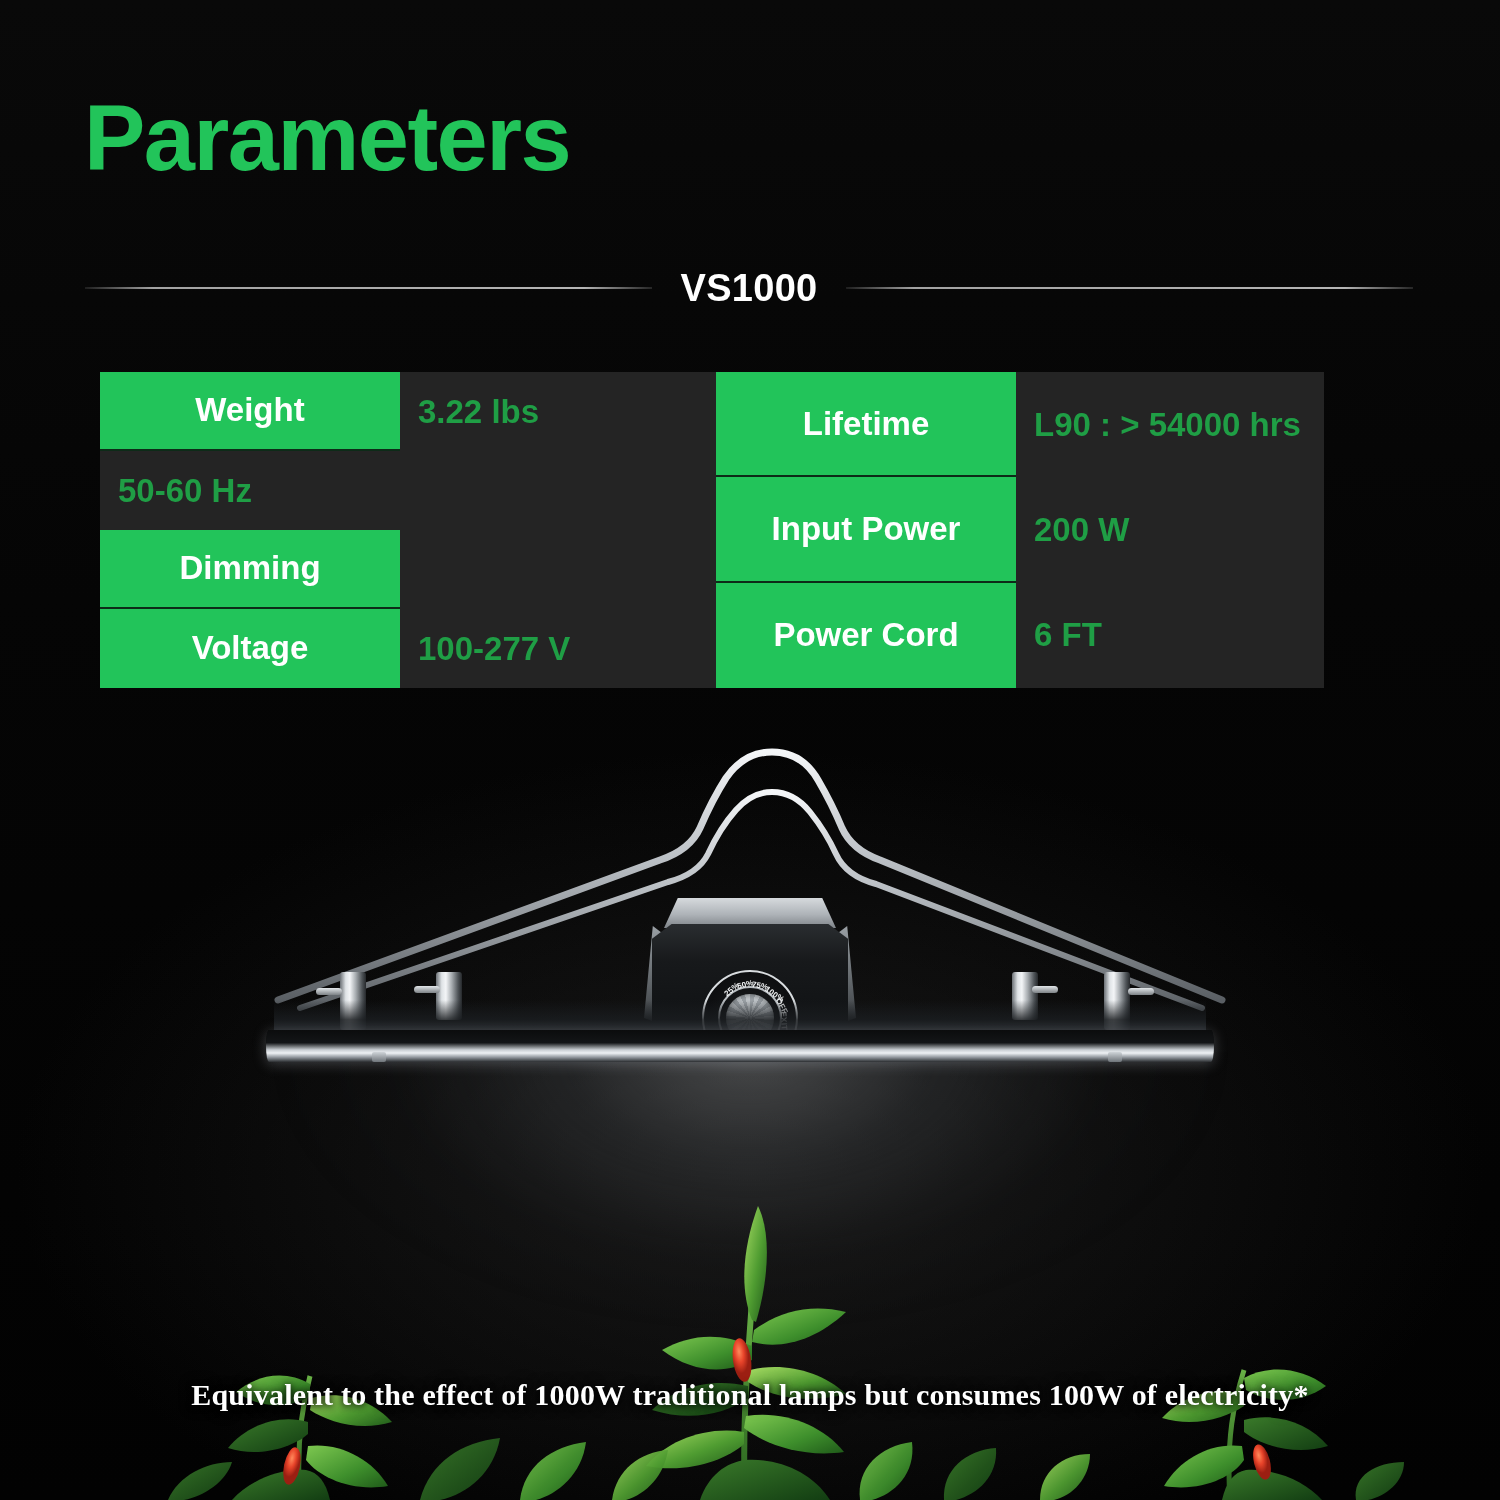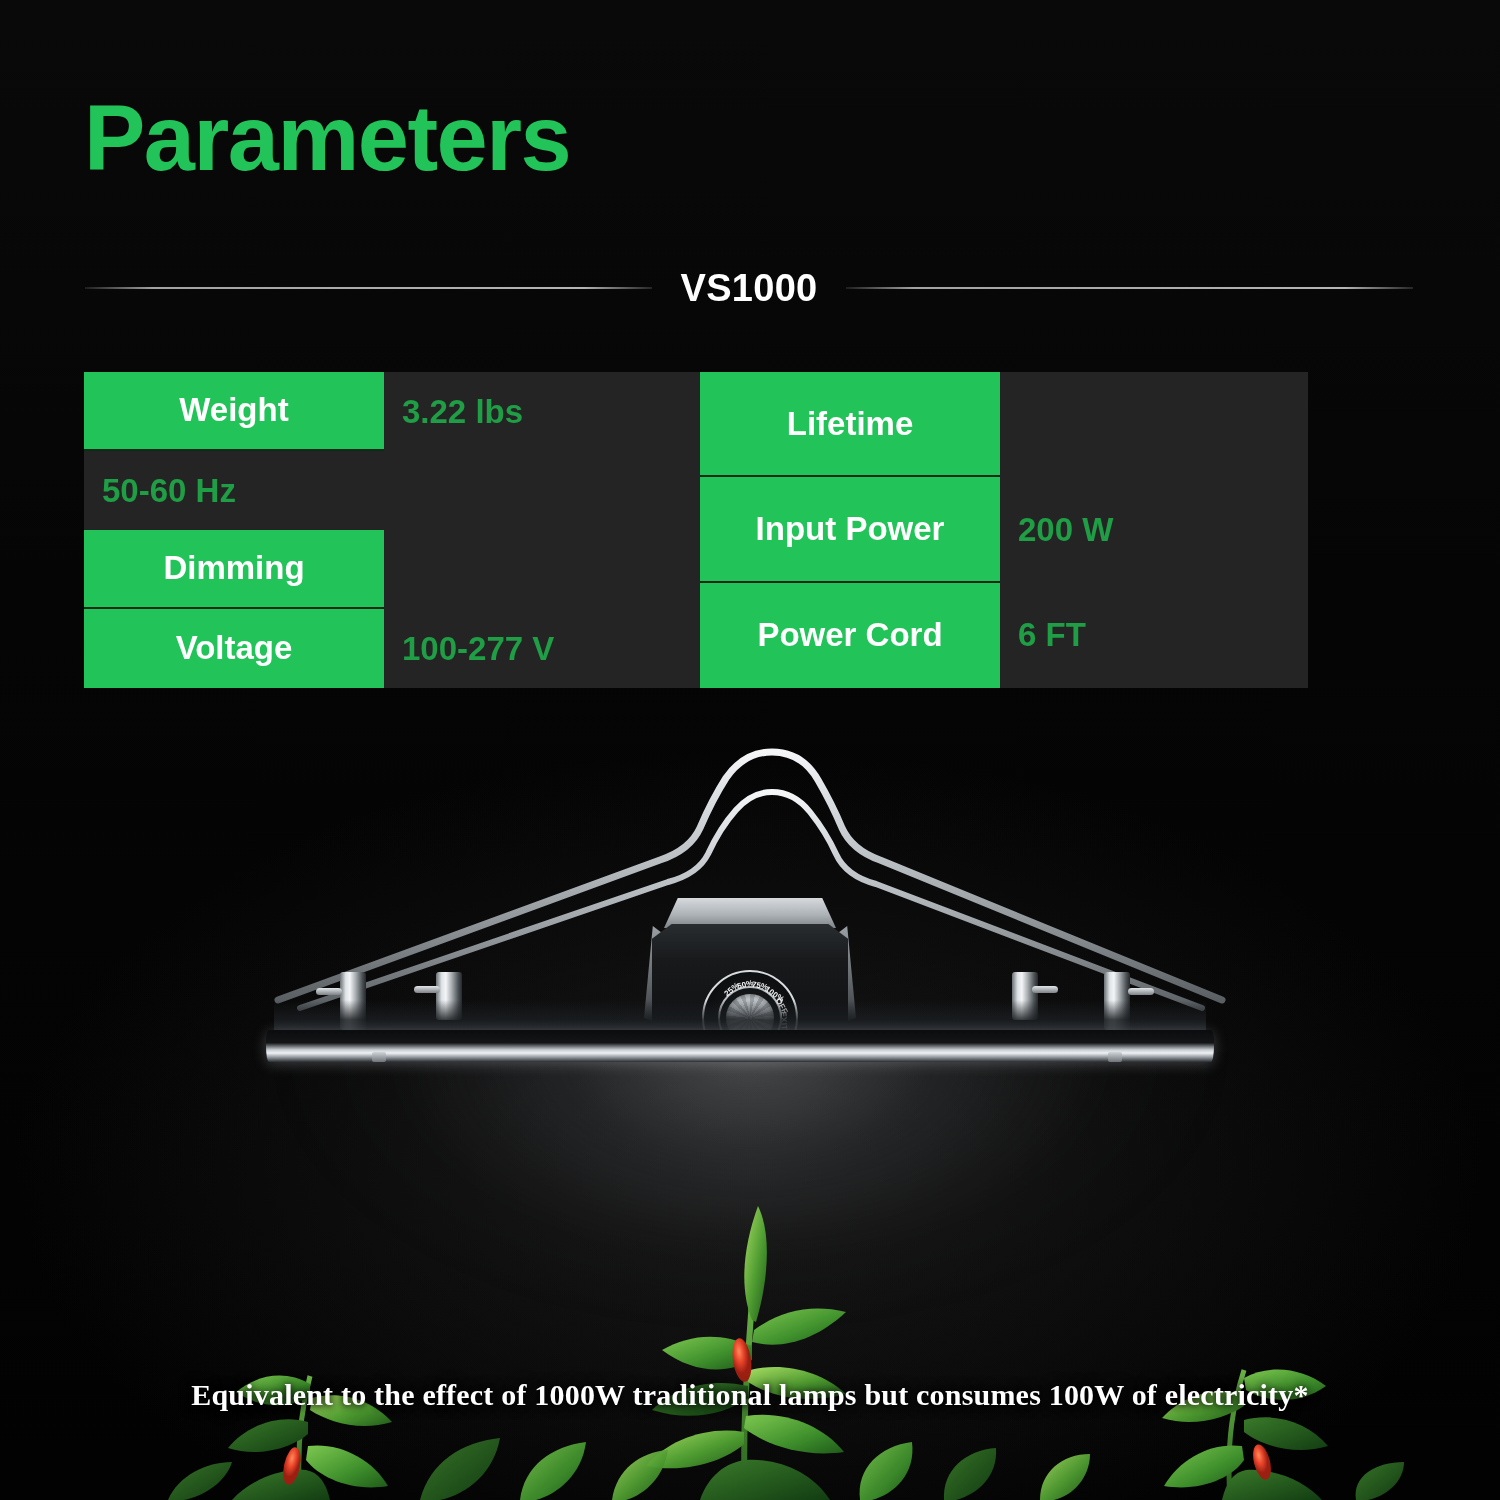--- a/index.html
+++ b/index.html
@@ -62,21 +62,21 @@
     color: #ffffff;
     font-size: 38px;
     font-weight: 700;
     letter-spacing: 0.3px;
     padding: 0 6px;
   }
 
   
   .spec-table {
     position: absolute;
-    left: 84px;
+    left: 100px;
     top: 372px;
     width: 1224px;
     height: 316px;
     display: flex;
     background: #242424;
     gap: 8px;
   }
   .spec-half {
     flex: 1 1 50%;
     display: flex;
@@ -337,20 +337,21 @@
       </div>
       <div class="spec-row">
         <div class="spec-label">Voltage</div>
         <div class="spec-value">100-277 V</div>
       </div>
     </div>
 
     <div class="spec-half">
       <div class="spec-row">
         <div class="spec-label">Lifetime</div>
+        <div class="spec-value">L90 : &gt; 54000 hrs</div>
       </div>
       <div class="spec-row">
         <div class="spec-label">Input Power</div>
         <div class="spec-value">200 W</div>
       </div>
       <div class="spec-row">
         <div class="spec-label">Power Cord</div>
         <div class="spec-value">6 FT</div>
       </div>
     </div>

